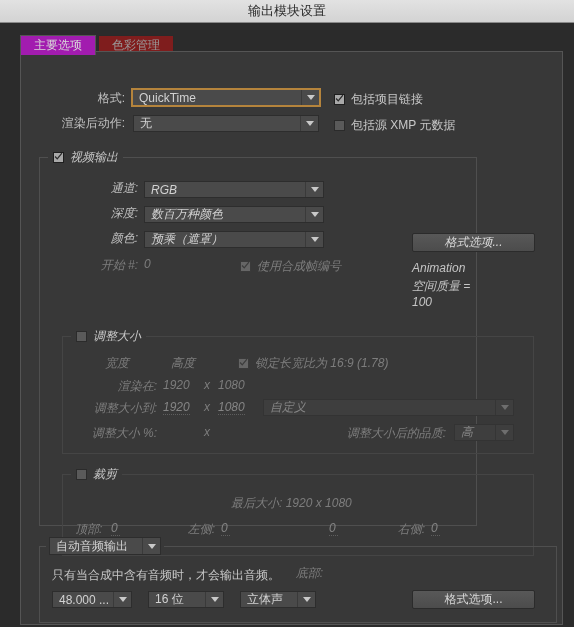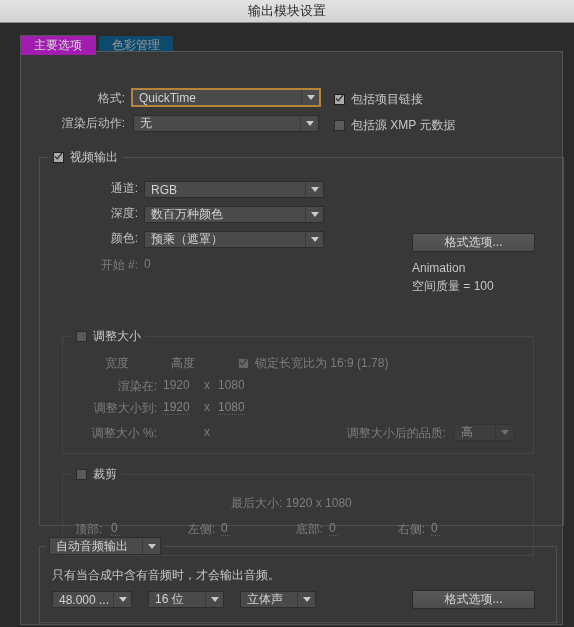--- a/index.html
+++ b/index.html
@@ -38,21 +38,21 @@
     position:relative;
     cursor:default;
   }
   .tab.active{
     background:#a21caf;
     color:#d8d8d8;
     border-color:#555;
     z-index:3;
   }
   .tab.inactive{
-    background:#0c4a6e;
+    background:#7f1d1d;
     color:#9a9a9a;
     border-color:#2a2a2a;
     margin-left:2px;
   }
   
   .panel{
     position:absolute;
     left:20px;top:51px;right:11px;bottom:2px;
     border:1px solid #555;
     background:#383838;
@@ -200,21 +200,21 @@
         <span class="carrow">
             <i class="tri"></i>
           </span>
       </div>
       <div class="cbrow" style="position:absolute;left:313px;top:3px;">
         <span class="cb unchecked"></span>
         <span class="cbl">包括源 XMP 元数据</span>
       </div>
     </div>
 
-    <div class="group" style="left:18px;top:105px;width:525px;height:369px;">
+    <div class="group" style="left:18px;top:105px;width:438px;height:369px;font-style:italic;">
       <div class="glegend">
         <span class="cb">
           <svg class="chk" viewBox="0 0 10 10">
             <path d="M1.2 5 L3.6 7.6 L8.8 1.2" stroke="#2a2a2a" stroke-width="1.4" fill="none"></path>
           </svg>
         </span>
         <span class="cbl">视频输出</span>
       </div>
 
       <div style="position:absolute;left:0;top:22px;width:100%;height:19px;">
@@ -243,20 +243,28 @@
           <span class="ctxt">预乘（遮罩）</span>
           <span class="carrow">
               <i class="tri"></i>
             </span>
         </div>
       </div>
 
       <div style="position:absolute;left:0;top:99px;width:100%;height:16px;">
         <div class="lbl dim" style="position:absolute;left:30px;width:68px;">开始 #:</div>
         <div class="val dim" style="position:absolute;left:104px;">0</div>
+        <div class="cbrow" style="position:absolute;left:200px;top:1px;">
+          <span class="cb dim">
+            <svg class="chk" viewBox="0 0 10 10">
+              <path d="M1.2 5 L3.6 7.6 L8.8 1.2" stroke="#3c3c3c" stroke-width="1.4" fill="none"></path>
+            </svg>
+          </span>
+          <span class="cbl dim">使用合成帧编号</span>
+        </div>
       </div>
 
       <div class="btn" style="position:absolute;left:372px;top:75px;width:123px;">
         <span>格式选项...</span>
       </div>
       <div style="position:absolute;left:372px;top:103px;color:#c5c5c5;font-size:12px;">Animation</div>
       <div style="position:absolute;left:372px;top:120px;color:#c5c5c5;font-size:12px;">空间质量 = 100</div>
 
       <div class="group dimborder" style="left:22px;top:178px;width:472px;height:118px;">
         <div class="glegend">
@@ -280,20 +288,26 @@
           <div class="val dim" style="position:absolute;left:100px;">1920</div>
           <div class="val dim" style="position:absolute;left:141px;">x</div>
           <div class="val dim" style="position:absolute;left:155px;">1080</div>
         </div>
 
         <div style="position:absolute;left:0;top:63px;width:100%;height:18px;">
           <div class="lbl dim" style="position:absolute;left:0px;width:94px;">调整大小到:</div>
           <div class="dotted dim" style="position:absolute;left:100px;top:0;">1920</div>
           <div class="val dim" style="position:absolute;left:141px;">x</div>
           <div class="dotted dim" style="position:absolute;left:155px;top:0;">1080</div>
+          <div class="combo dim" style="position:absolute;left:200px;top:-1px;width:251px;">
+            <span class="ctxt">自定义</span>
+            <span class="carrow">
+                <i class="tri"></i>
+              </span>
+          </div>
         </div>
 
         <div style="position:absolute;left:0;top:88px;width:100%;height:18px;">
           <div class="lbl dim" style="position:absolute;left:0px;width:94px;">调整大小 %:</div>
           <div class="val dim" style="position:absolute;left:100px;min-width:30px;"></div>
           <div class="val dim" style="position:absolute;left:141px;">x</div>
           <div class="val dim" style="position:absolute;left:155px;min-width:30px;"></div>
           <div class="lbl dim" style="position:absolute;left:243px;width:140px;text-align:right;">调整大小后的品质:</div>
           <div class="combo dim" style="position:absolute;left:391px;top:-1px;width:60px;">
             <span class="ctxt">高</span>
@@ -312,21 +326,21 @@
 
         <div class="val dim" style="position:absolute;left:168px;top:20px;">最后大小: 1920 x 1080</div>
 
         <div style="position:absolute;left:0;top:46px;width:100%;height:18px;">
           <div class="lbl dim" style="position:absolute;left:12px;width:42px;text-align:left;">顶部:</div>
           <div class="dotted dim" style="position:absolute;left:48px;min-width:9px;">0</div>
 
           <div class="lbl dim" style="position:absolute;left:110px;width:42px;text-align:right;">左侧:</div>
           <div class="dotted dim" style="position:absolute;left:158px;min-width:9px;">0</div>
 
-          <div class="lbl dim" style="position:absolute;left:218px;width:42px;text-align:right;">底部:</div>
+          <div class="lbl dim" style="position:absolute;left:218px;width:42px;text-align:right;margin-top:44px;">底部:</div>
           <div class="dotted dim" style="position:absolute;left:266px;min-width:9px;">0</div>
 
           <div class="lbl dim" style="position:absolute;left:320px;width:42px;text-align:right;">右侧:</div>
           <div class="dotted dim" style="position:absolute;left:368px;min-width:9px;">0</div>
         </div>
       </div>
     </div>
 
     <div class="group" style="left:18px;top:494px;width:518px;height:77px;">
       <div class="glegend" style="top:-10px;left:6px;height:18px;padding:0 3px;">

